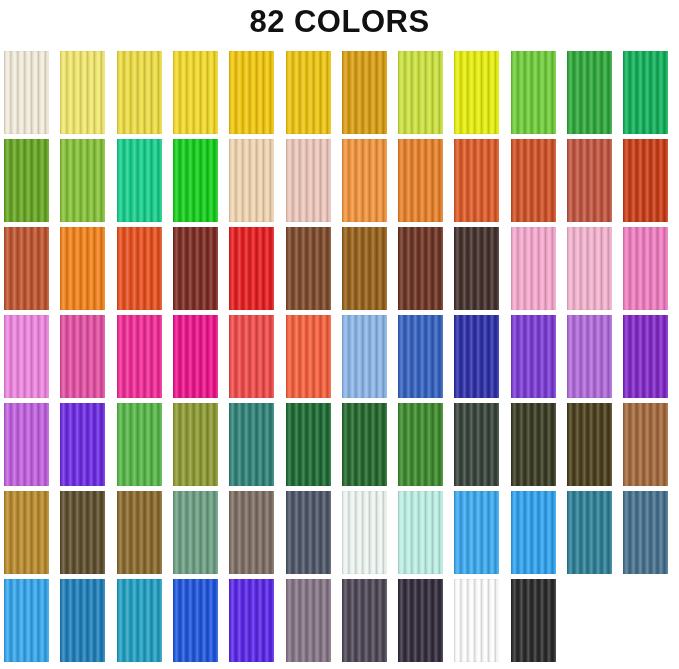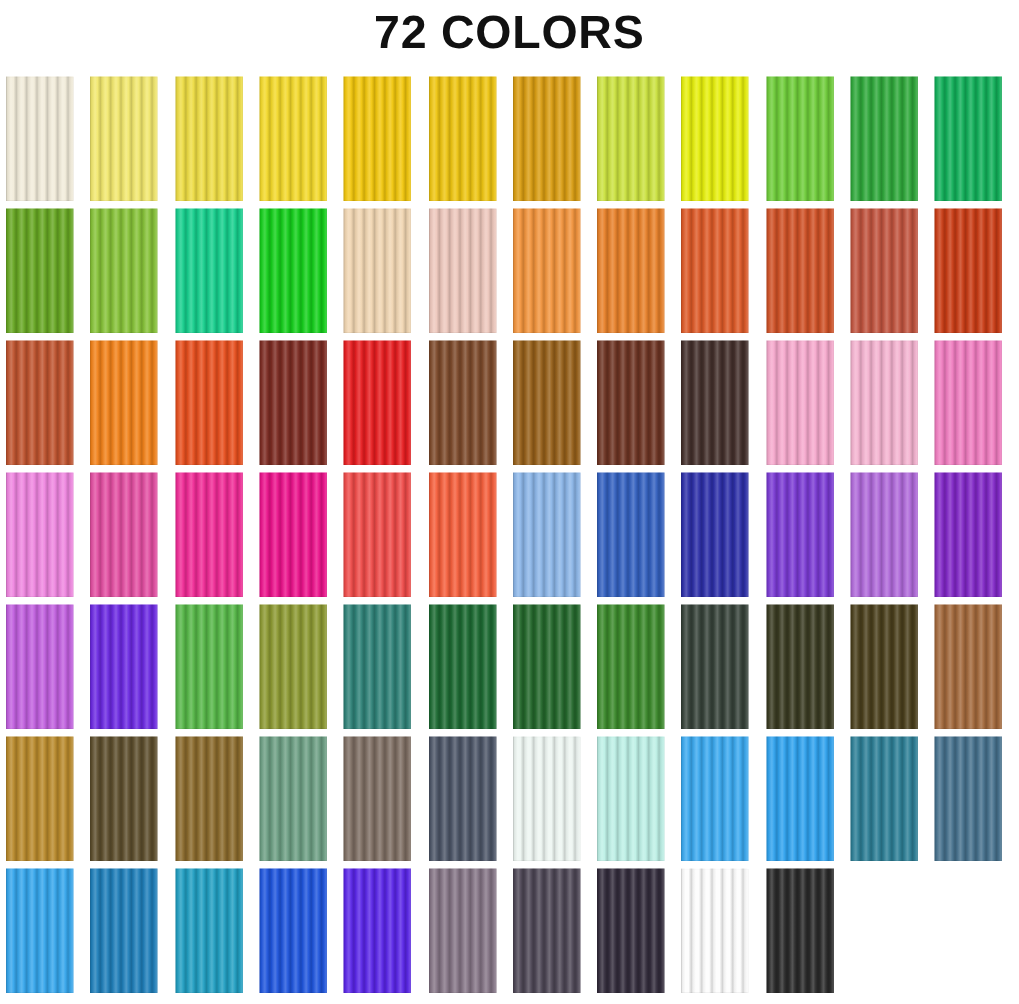--- a/index.html
+++ b/index.html
@@ -67,21 +67,21 @@
   .swatch.empty {
     background: none;
     box-shadow: none;
   }
 </style>
 </head>
 <body>
 
 <div id="page">
 
-  <div id="title">72 COLORS</div>
+  <div id="title">82 COLORS</div>
 
   <div id="swatch-grid">
       <div class="swatch-row">
         <div class="swatch" style="left: 0px; background-color: rgb(242, 236, 218);"></div>
         <div class="swatch" style="left: 56px; background-color: rgb(242, 232, 110);"></div>
         <div class="swatch" style="left: 113px; background-color: rgb(238, 221, 68);"></div>
         <div class="swatch" style="left: 169px; background-color: rgb(243, 217, 42);"></div>
         <div class="swatch" style="left: 225px; background-color: rgb(242, 199, 13);"></div>
         <div class="swatch" style="left: 282px; background-color: rgb(238, 197, 17);"></div>
         <div class="swatch" style="left: 338px; background-color: rgb(217, 157, 18);"></div>

